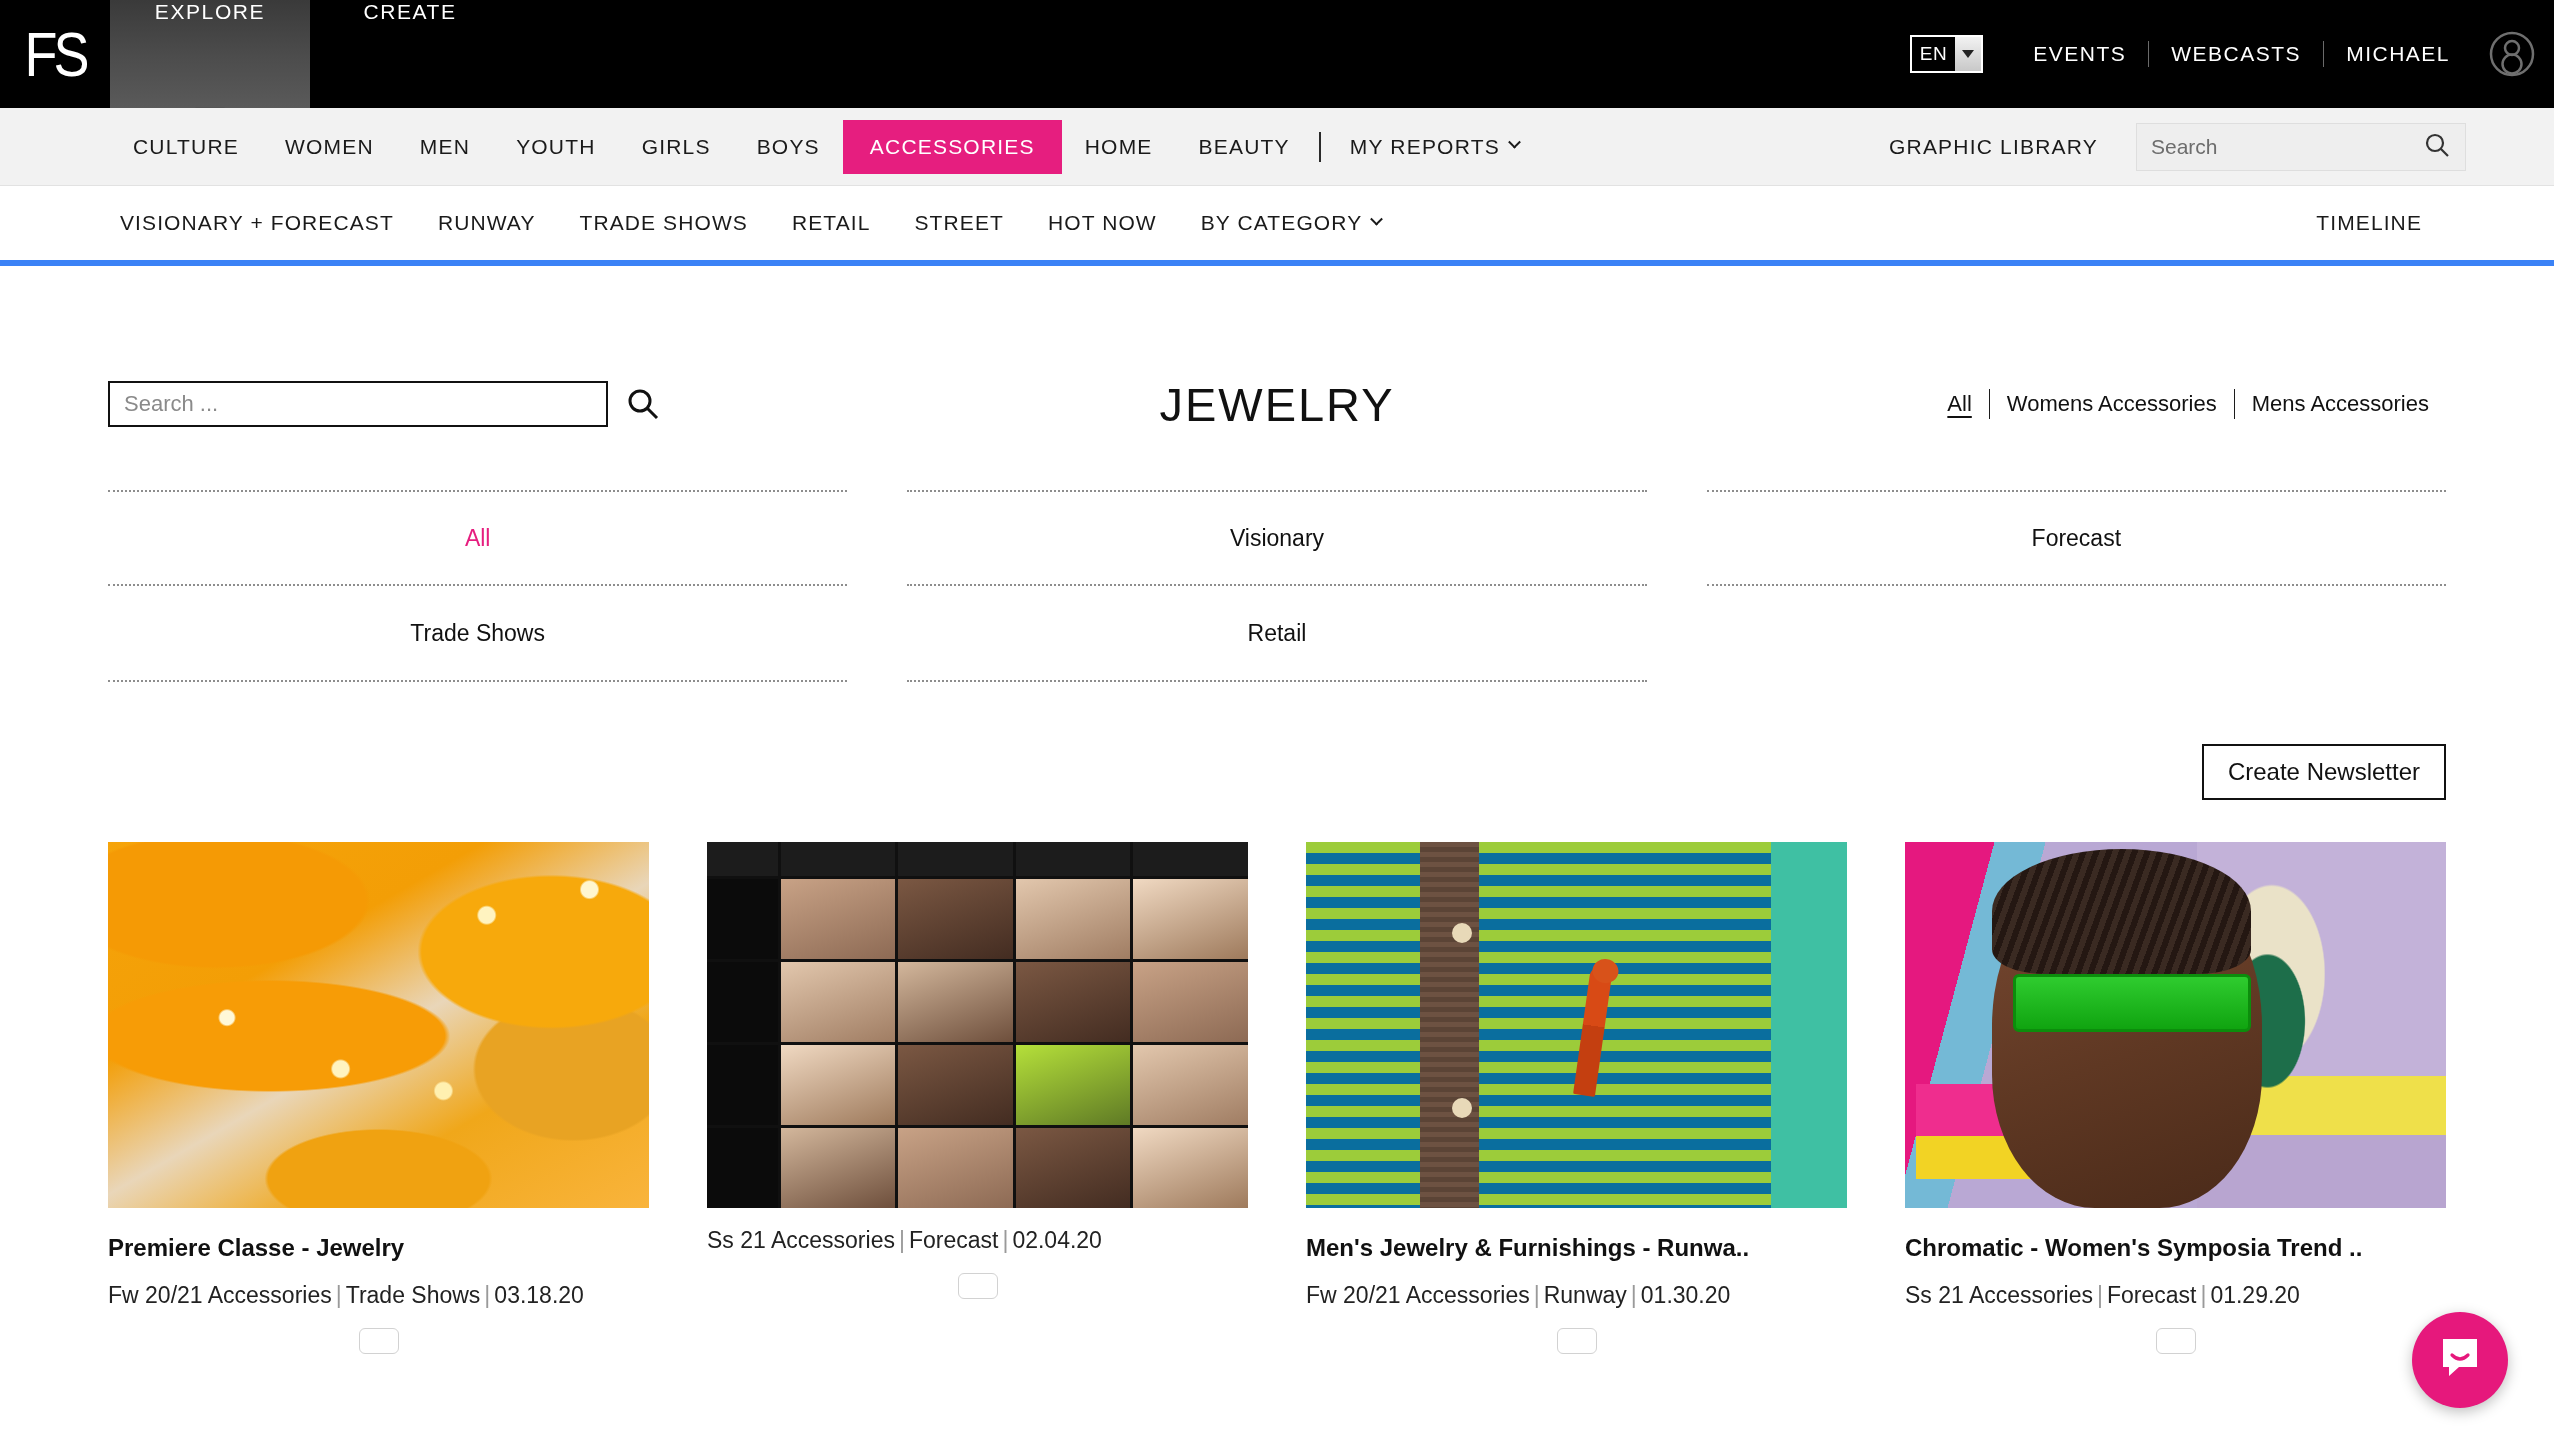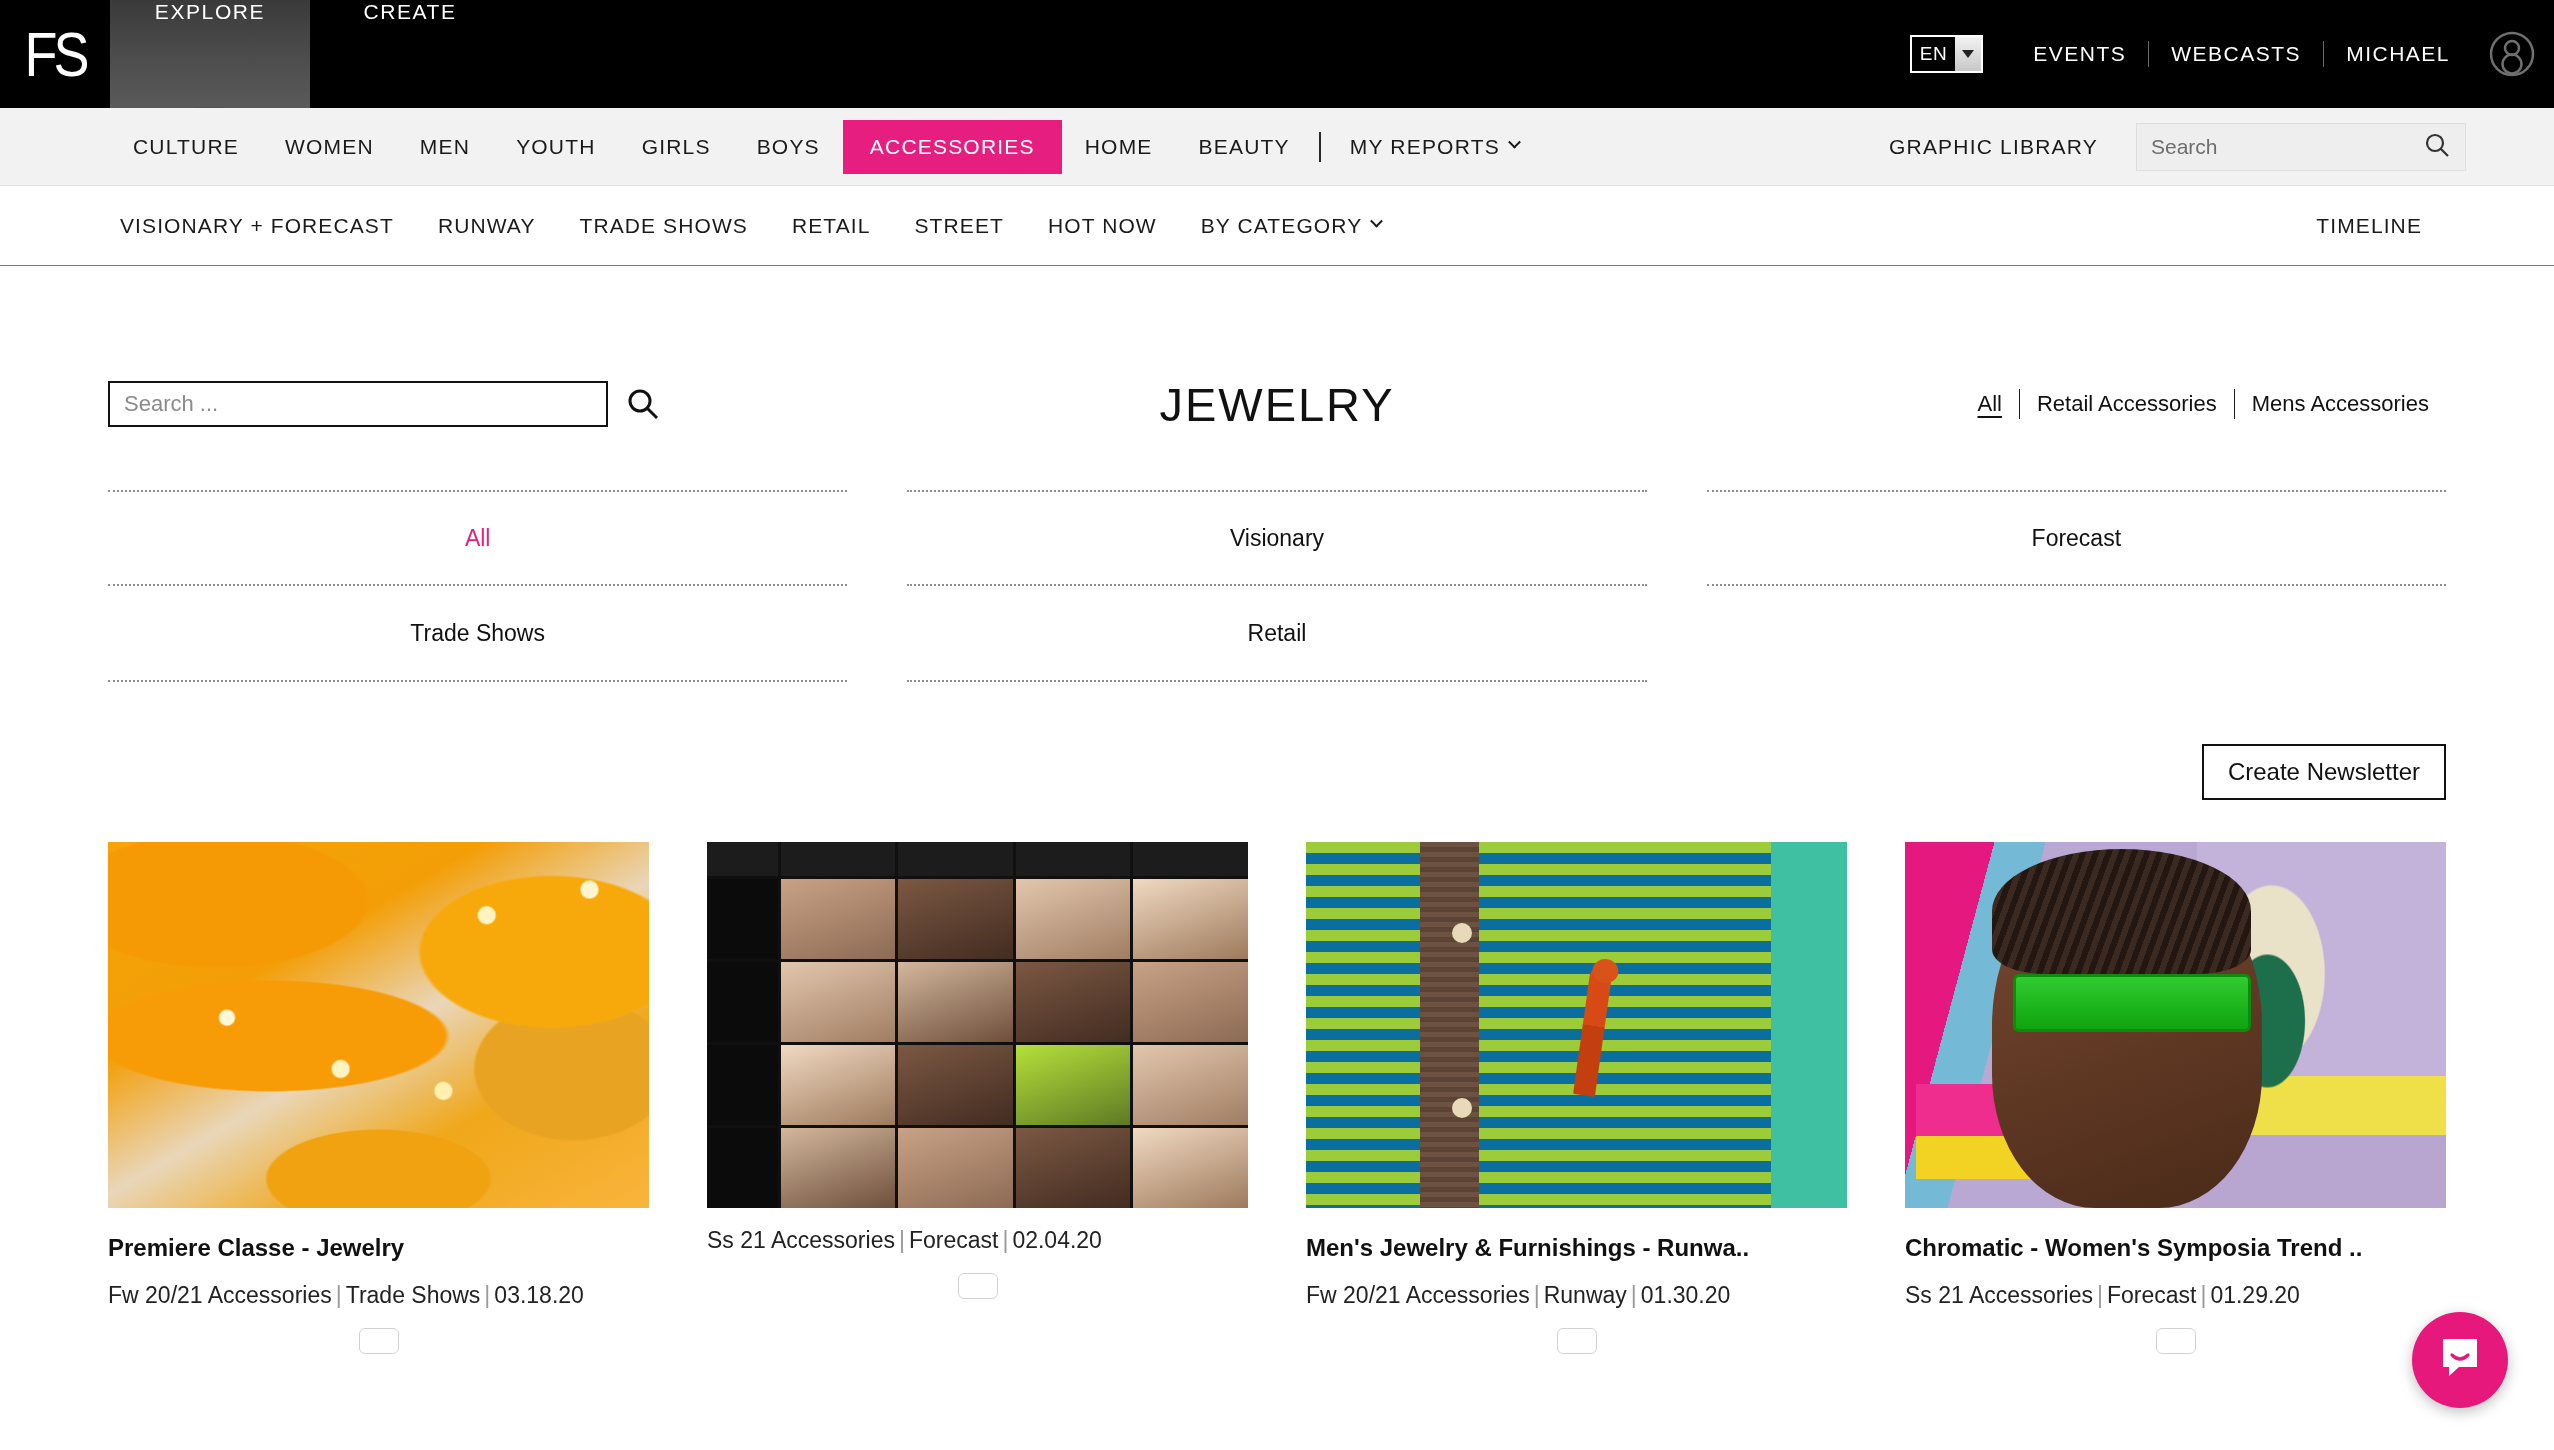--- a/index.html
+++ b/index.html
@@ -202,21 +202,21 @@
     font-family: "Liberation Sans", sans-serif;
   }
   .hdr-search input::placeholder { color: #6d6d6d; }
 
   
   .nav-tertiary {
     height: 80px;
     background: #ffffff;
     display: flex;
     align-items: center;
-    border-bottom: 1px solid #3b82f6;
+    border-bottom: 6px solid #3b82f6;
     padding-left: 110px;
     padding-right: 110px;
   }
   .nav-ter-item {
     font-size: 21px;
     letter-spacing: 1.1px;
     color: #1a1a1a;
     padding: 0 22px;
     cursor: pointer;
     white-space: nowrap;
@@ -611,21 +611,21 @@
           <line x1="21" y1="21" x2="31" y2="31" stroke="#111" stroke-width="3"></line>
         </svg>
       </span>
     </div>
 
     <div class="page-title">JEWELRY</div>
 
     <div class="gender-filters">
       <span class="gf active">All</span>
       <span class="gf-sep"></span>
-      <span class="gf">Retail Accessories</span>
+      <span class="gf">Womens Accessories</span>
       <span class="gf-sep"></span>
       <span class="gf">Mens Accessories</span>
     </div>
   </div>
 
   <div class="cat-grid">
     <div class="cat-cell active">All</div>
     <div class="cat-cell">Visionary</div>
     <div class="cat-cell">Forecast</div>
     <div class="cat-cell r2">Trade Shows</div>

